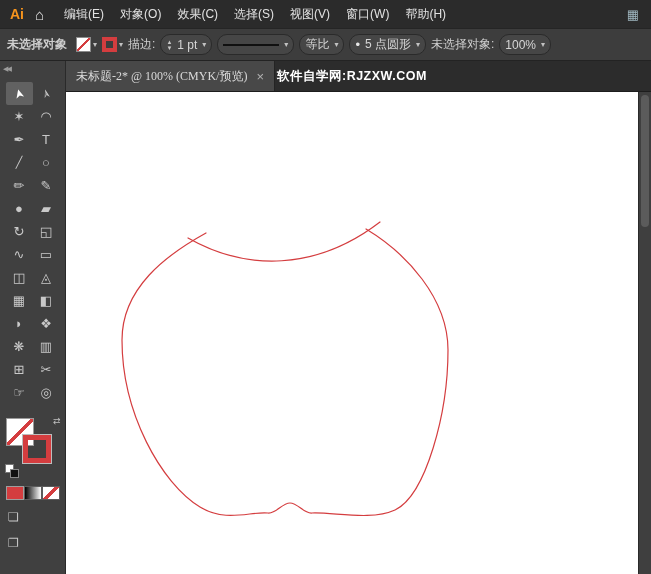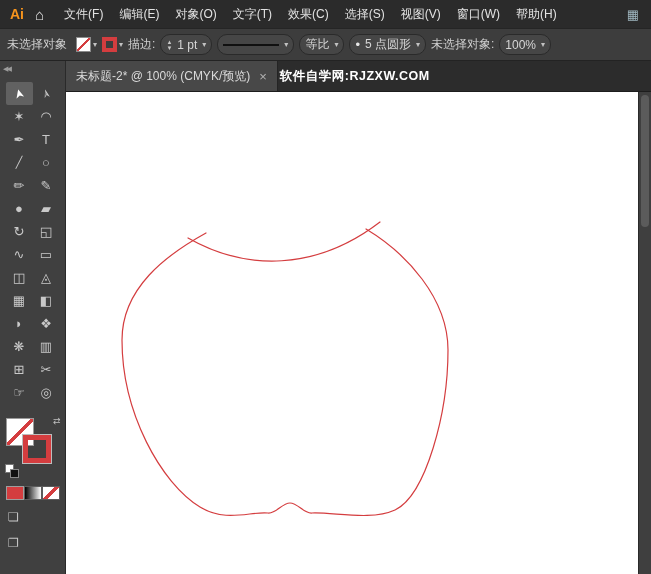--- a/index.html
+++ b/index.html
@@ -18,21 +18,21 @@
   .logo { color: #f7941d; font-weight: bold; font-size: 14px; padding: 0 9px 0 10px; }
   .home-icon { color: #e8e8e8; font-size: 15px; padding: 0 12px 0 2px; }
   .menus { display: flex; height: 100%; align-items: center; }
   .menu-item { padding: 0 8px; line-height: 28px; color: #e2e2e2; cursor: default; white-space: nowrap; }
   .menubar-right { margin-left: auto; display: flex; align-items: center; padding-right: 12px; }
   .workspace-icon { color: #9fb6bf; font-size: 13px; }
 
   
   .controlbar { flex: 0 0 33px; background: #3d3d3d; border-top: 1px solid #252525; border-bottom: 1px solid #232323;
     display: flex; align-items: center; padding: 0 7px; gap: 5px; white-space: nowrap; overflow: hidden; }
-  .status-label { color: #cfcfcf; margin-right: 4px; }
+  .status-label { color: #cfcfcf; margin-right: 4px; font-weight: bold; }
   .swatch-btn { display: flex; align-items: center; gap: 2px; }
   .fill-none-sm { width: 15px; height: 15px; border: 1px solid #8a8a8a;
     background: linear-gradient(135deg, #fff 44%, #d43d3f 44%, #d43d3f 56%, #fff 56%); }
   .stroke-red-sm { width: 15px; height: 15px; border: 4px solid #d43d3f; background: transparent; }
   .chev { font-size: 8px; color: #c2c2c2; }
   .field { height: 21px; background: #464646; border: 1px solid #2a2a2a; border-radius: 10px;
     display: flex; align-items: center; padding: 0 5px; gap: 5px; }
   .stepper { display: flex; flex-direction: column; font-size: 6px; line-height: 6px; color: #c8c8c8; }
   .profile-line { width: 56px; height: 2px; background: #101010; }
   .lbl { color: #cfcfcf; }
@@ -70,45 +70,43 @@
   .cb-none { background: linear-gradient(135deg, #fff 42%, #d43d3f 42%, #d43d3f 58%, #fff 58%); }
 
   .mode-btns { margin-top: 10px; display: flex; flex-direction: column; gap: 12px; align-self: flex-start; padding-left: 8px; }
   .mode-btns > div { color: #c4c4c4; font-size: 12px; }
 
   
   .doc { flex: 1 1 auto; display: flex; flex-direction: column; min-width: 0; }
   .tabbar { flex: 0 0 31px; background: #2c2c2c; display: flex; align-items: stretch; border-bottom: 1px solid #1d1d1d; }
   .tab { background: #484848; display: flex; align-items: center; gap: 9px; padding: 0 10px;
     border-right: 1px solid #242424; white-space: nowrap; }
-  .tab-label { color: #dadada; }
+  .tab-label { color: #dadada; font-family: Liberation Serif, serif; }
   .tab-close { color: #b2b2b2; font-size: 13px; }
   .watermark { display: flex; align-items: center; padding-left: 2px; color: #ffffff; font-weight: bold;
     font-size: 12.5px; letter-spacing: .5px; white-space: nowrap; }
 
   .canvas-wrap { flex: 1 1 auto; display: flex; min-height: 0; }
   .art-host { flex: 1 1 auto; position: relative; background: #ffffff; min-width: 0; }
   .art-host svg { position: absolute; inset: 0; width: 100%; height: 100%; }
   .vscroll { flex: 0 0 13px; background: #3f3f3f; border-left: 1px solid #2a2a2a; position: relative; }
   .vthumb { position: absolute; left: 2px; right: 2px; top: 3px; height: 132px; background: #5b5b5b; border-radius: 5px; }
 </style>
 </head>
 <body>
 
 <div class="app" data-name="illustrator-window">
 
   <div class="menubar" data-name="menu-bar">
     <span class="logo" data-name="app-logo">Ai</span>
     <span class="home-icon" data-name="home-icon">⌂</span>
     <div class="menus" data-name="menu-items">
 
-    <span class="menu-item" data-name="menu-file">文件(F)</span>
         <span class="menu-item" data-name="menu-edit">编辑(E)</span>
         <span class="menu-item" data-name="menu-object">对象(O)</span>
-        <span class="menu-item" data-name="menu-type">文字(T)</span>
         <span class="menu-item" data-name="menu-effect">效果(C)</span>
         <span class="menu-item" data-name="menu-select">选择(S)</span>
         <span class="menu-item" data-name="menu-view">视图(V)</span>
         <span class="menu-item" data-name="menu-window">窗口(W)</span>
         <span class="menu-item" data-name="menu-help">帮助(H)</span>
       </div>
     <div class="menubar-right">
       <span class="workspace-icon" data-name="workspace-switcher-icon">▦</span>
     </div>
   </div>

